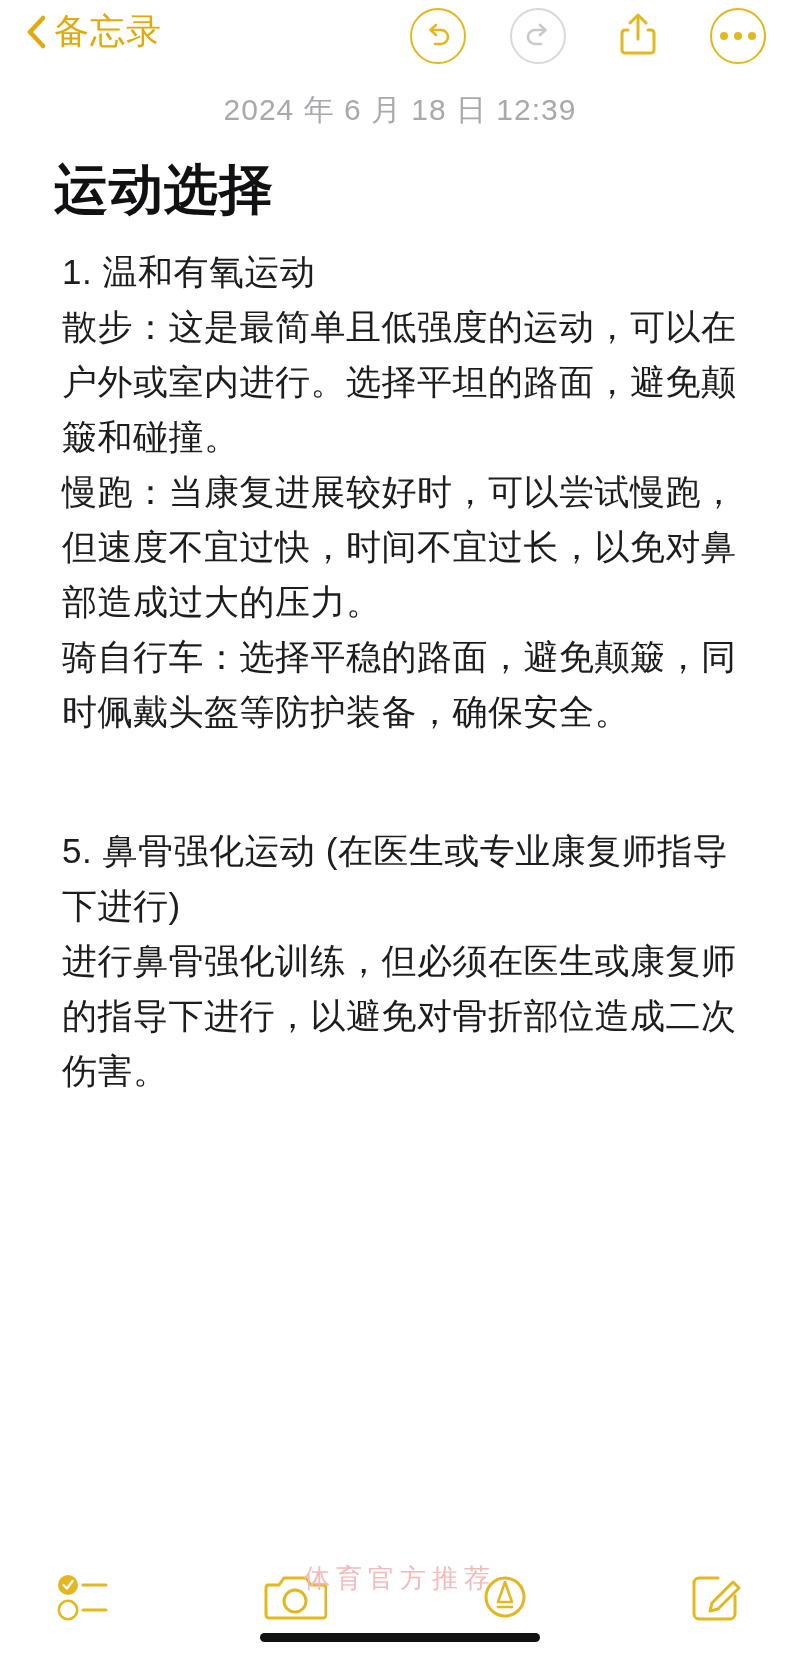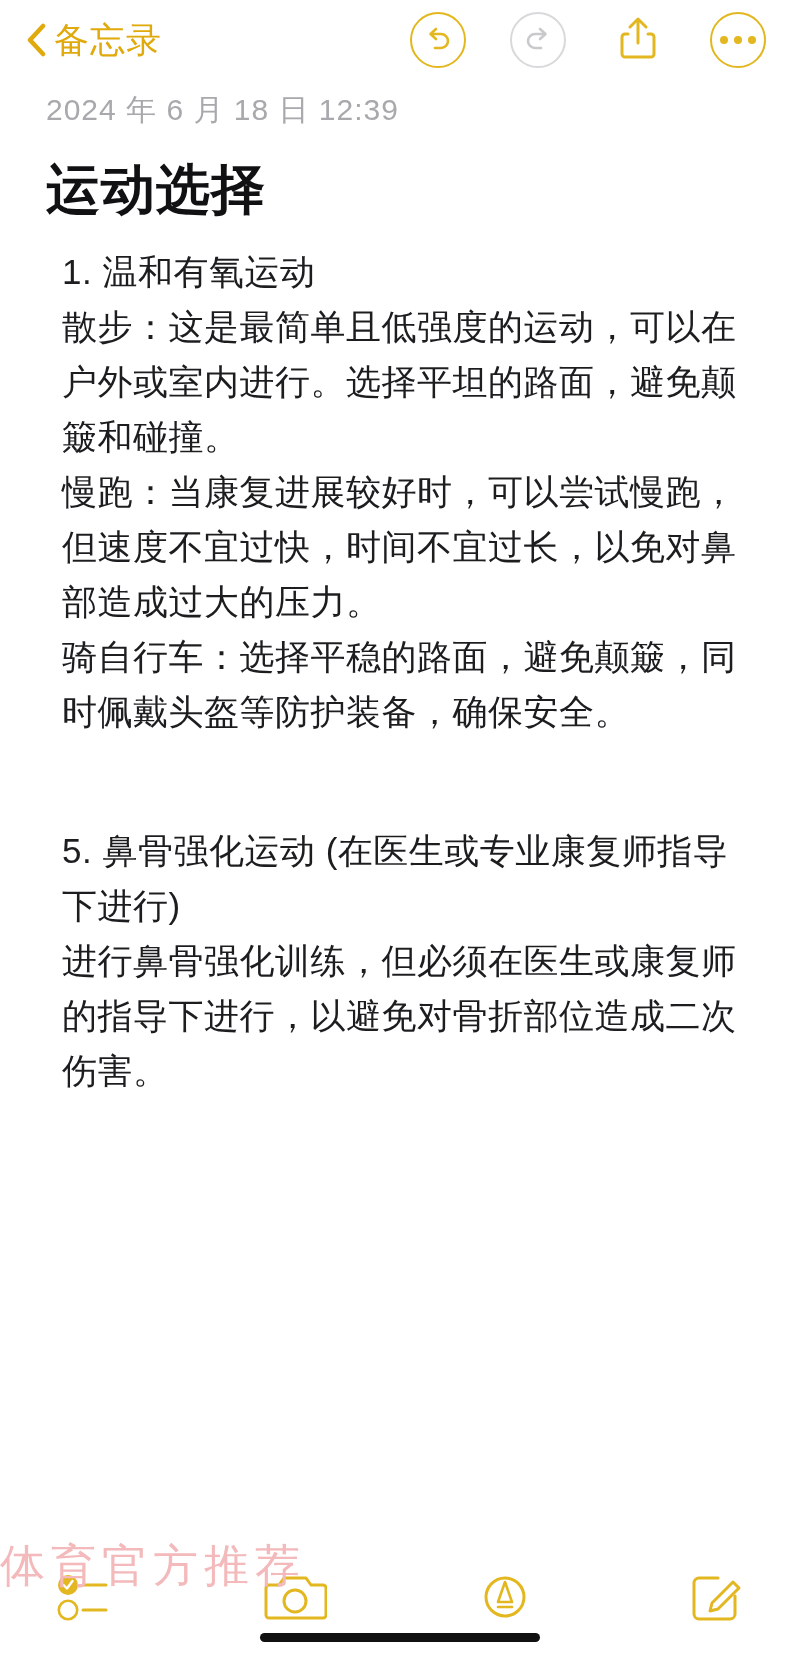--- a/index.html
+++ b/index.html
@@ -21,22 +21,22 @@
     position: relative;
     display: flex;
     flex-direction: column;
     background: #ffffff;
   }
 
   
   .navbar {
     height: 80px;
     display: flex;
-    align-items: center;
-    padding: 15px 26px;
+    align-items: flex-start;
+    padding: 8px 26px;
     box-sizing: border-box;
     flex: 0 0 auto;
   }
   .nav-back {
     display: flex;
     align-items: center;
     color: #e8b10a;
     cursor: pointer;
     gap: 8px;
   }
@@ -94,30 +94,31 @@
   }
 
   
   .note {
     flex: 1 1 auto;
     padding: 0 46px;
     box-sizing: border-box;
     overflow: hidden;
   }
   .timestamp {
+    text-align: center;
     color: #a8a8ad;
     font-size: 30px;
     margin: 10px 0 26px 0;
     letter-spacing: 1px;
   }
   .note-title {
     font-size: 54px;
     font-weight: bold;
     color: #111114;
-    margin: 0 0 22px 0;
+    margin: 0 0 22px 8px;
     letter-spacing: 1px;
     line-height: 1.2;
   }
   .para {
     font-size: 35px;
     line-height: 55px;
     color: #1d1d20;
     margin: 16px;
     letter-spacing: 0.5px;
     white-space: pre-wrap;
@@ -144,23 +145,23 @@
     justify-content: center;
     cursor: pointer;
   }
 
   
   .watermark {
     position: absolute;
     left: 0;
     right: 0;
     bottom: 62px;
-    text-align: left;
+    text-align: center;
     color: #f3b9bb;
-    font-size: 45px;
+    font-size: 26px;
     letter-spacing: 6px;
     pointer-events: none;
   }
   .home-indicator {
     position: absolute;
     left: 50%;
     transform: translateX(-50%);
     bottom: 16px;
     width: 280px;
     height: 9px;

